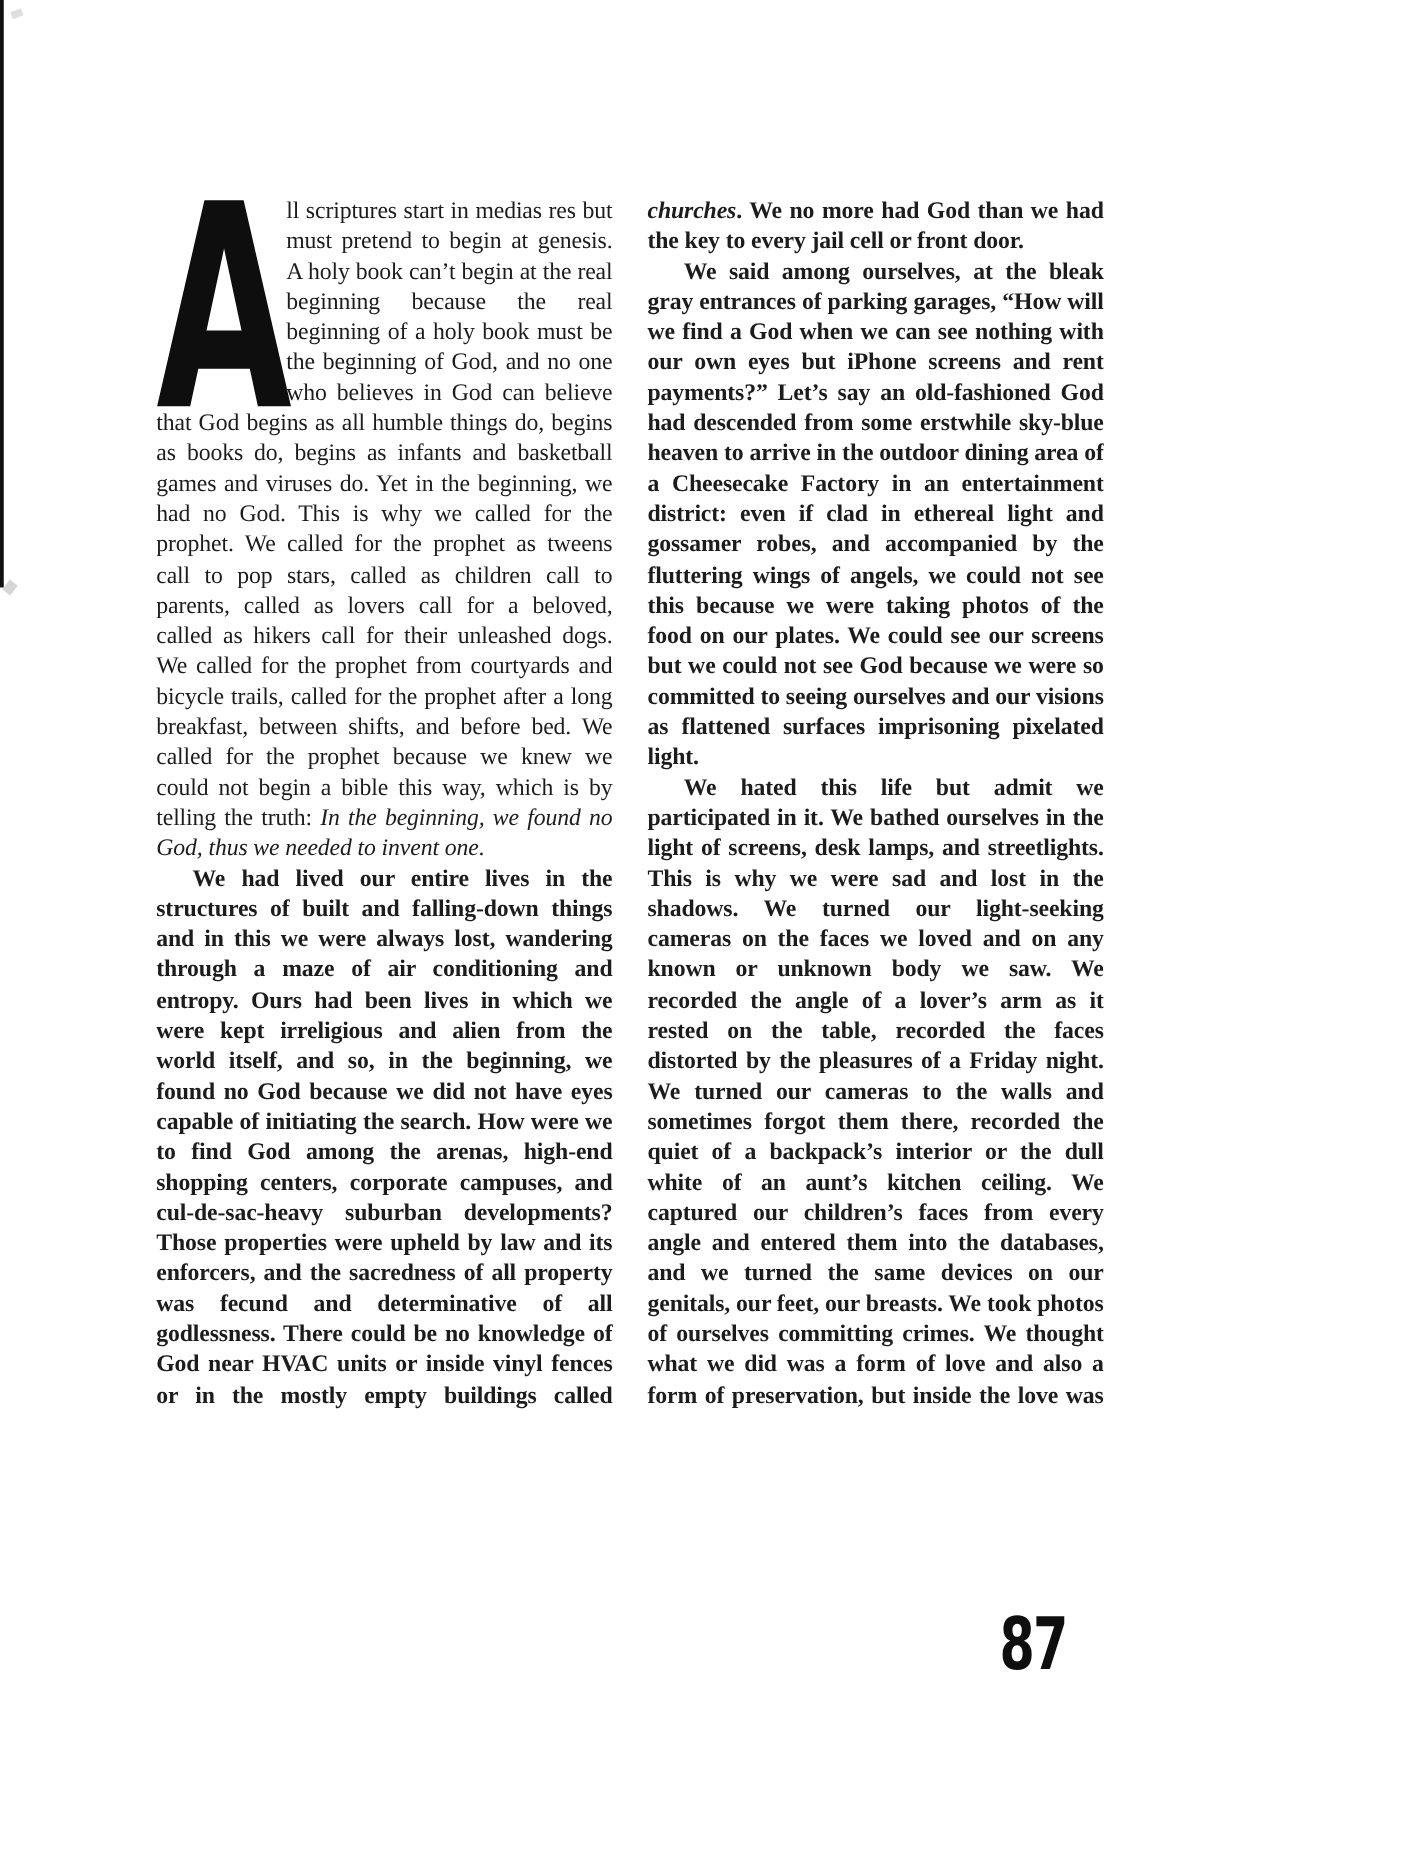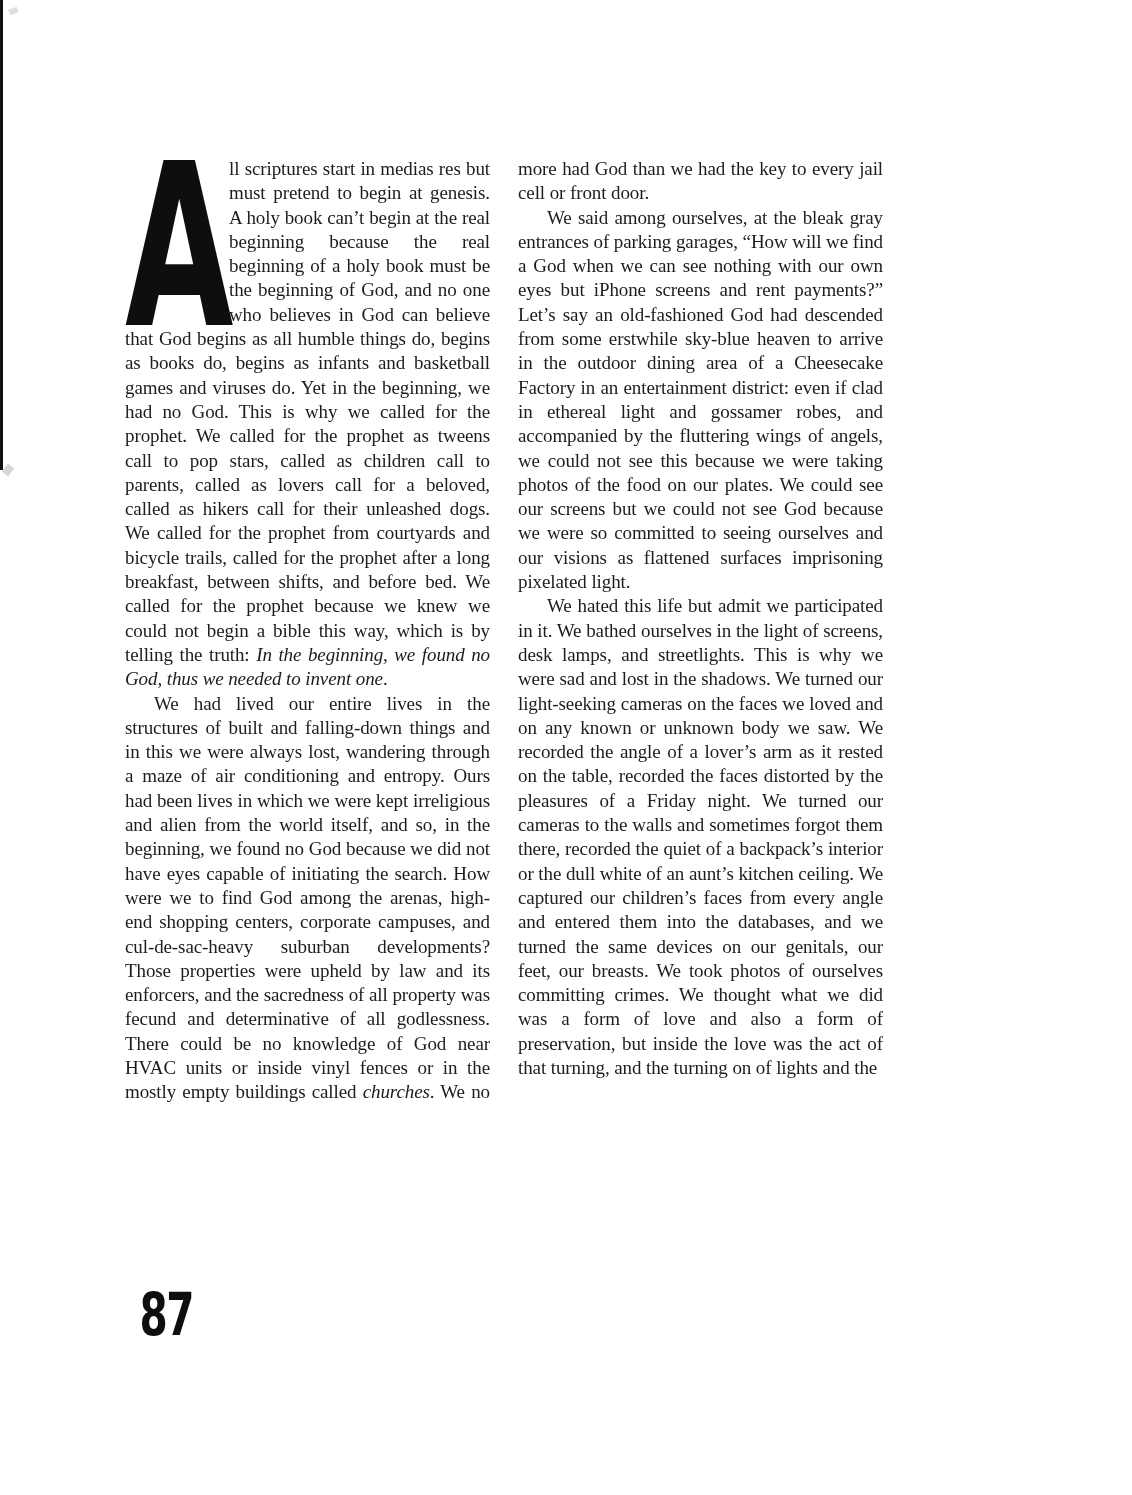--- a/index.html
+++ b/index.html
@@ -43,40 +43,40 @@
     column-gap: 28px;
     column-fill: auto;
     text-align: justify;
     font-size: 19px;
     line-height: 24.3px;
     letter-spacing: -0.1px;
     color: #1c1c1c;
     overflow: hidden;
   }
   .text-columns p { margin: 0; padding: 0; }
-  .text-columns p.indent { text-indent: 29px; }
+  .text-columns p.indent { text-indent: 29px; font-weight: bold; }
   
   .dropcap-float {
     float: left;
     width: 104px;
     height: 165px;
     margin: 4px 0 0 0;
   }
   .dropcap-float svg { display: block; overflow: visible; }
   .dropcap-float text {
     font-family: "DejaVu Sans", sans-serif;
     font-weight: bold;
     fill: #0e0e0e;
   }
   
   .folio {
     position: absolute;
-    left: 128px; top: 1286px;
+    left: 107px; top: 1286px;
     width: 758px;
-    text-align: left;
+    text-align: right;
   }
   .folio-num {
     display: inline-block;
     font-family: "DejaVu Sans", sans-serif;
     font-weight: 700;
     font-size: 58px;
     line-height: 1;
     letter-spacing: -2px;
     transform: scaleX(0.70);
     color: #0e0e0e;

